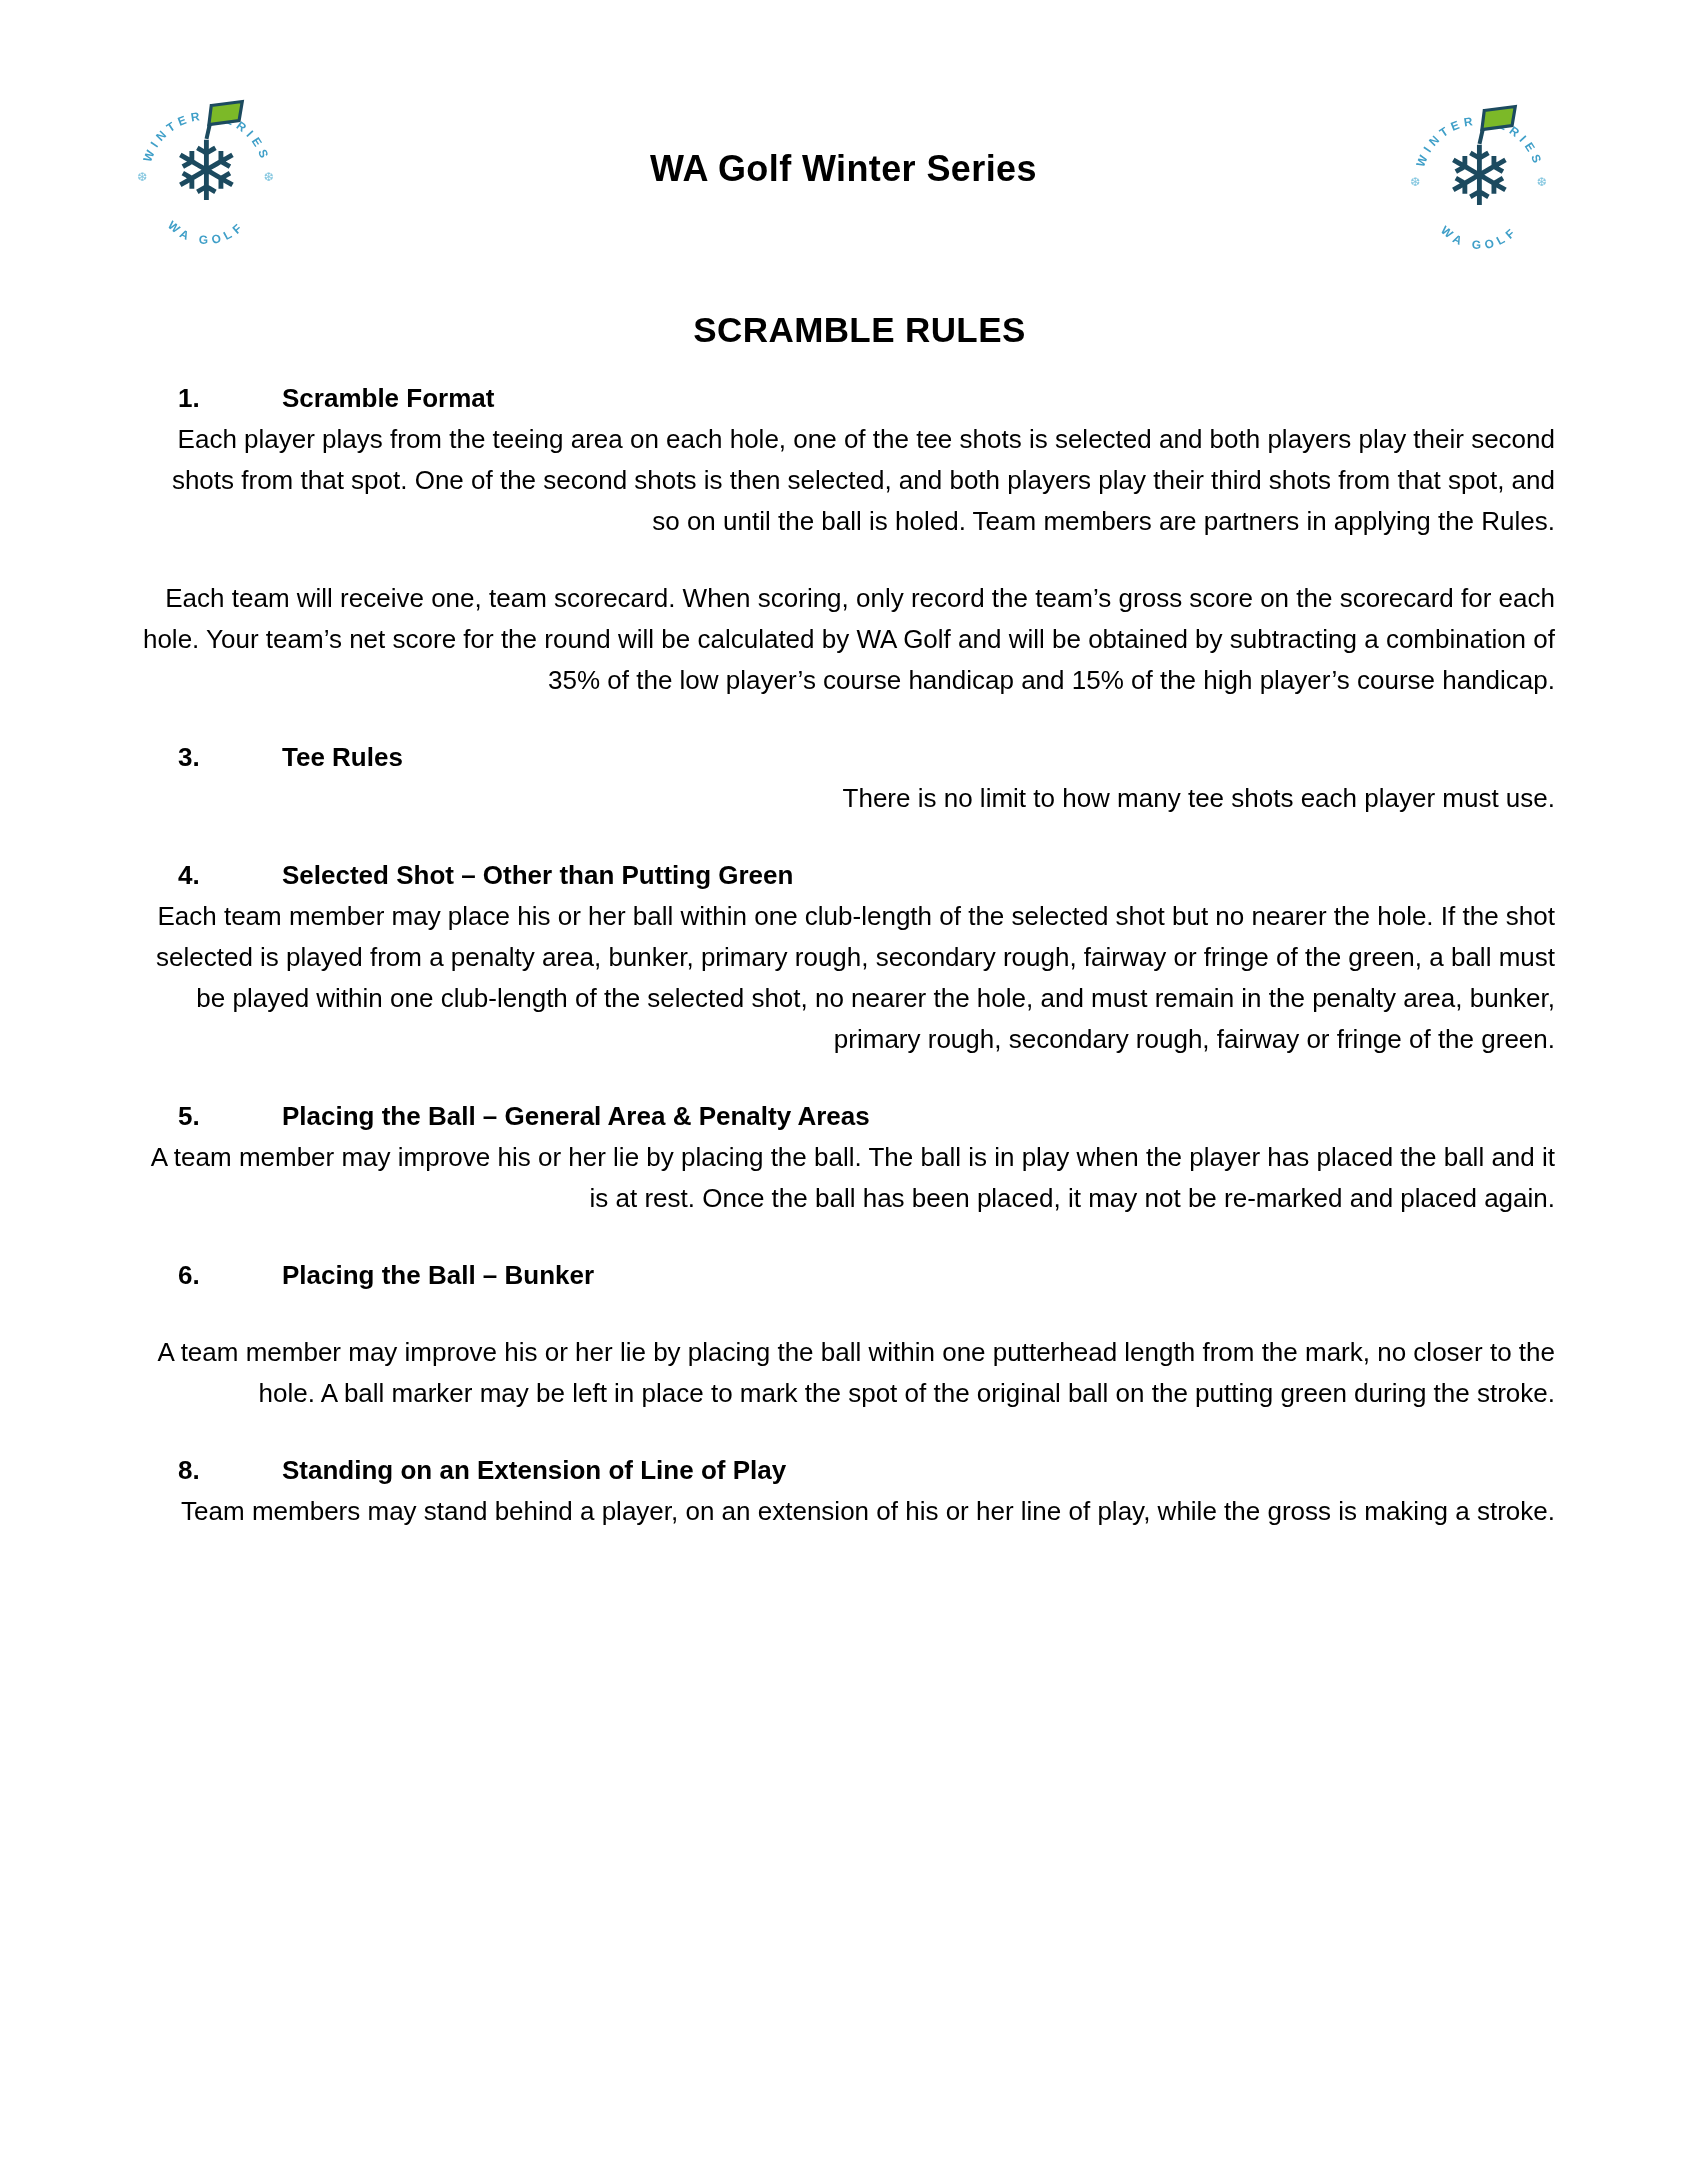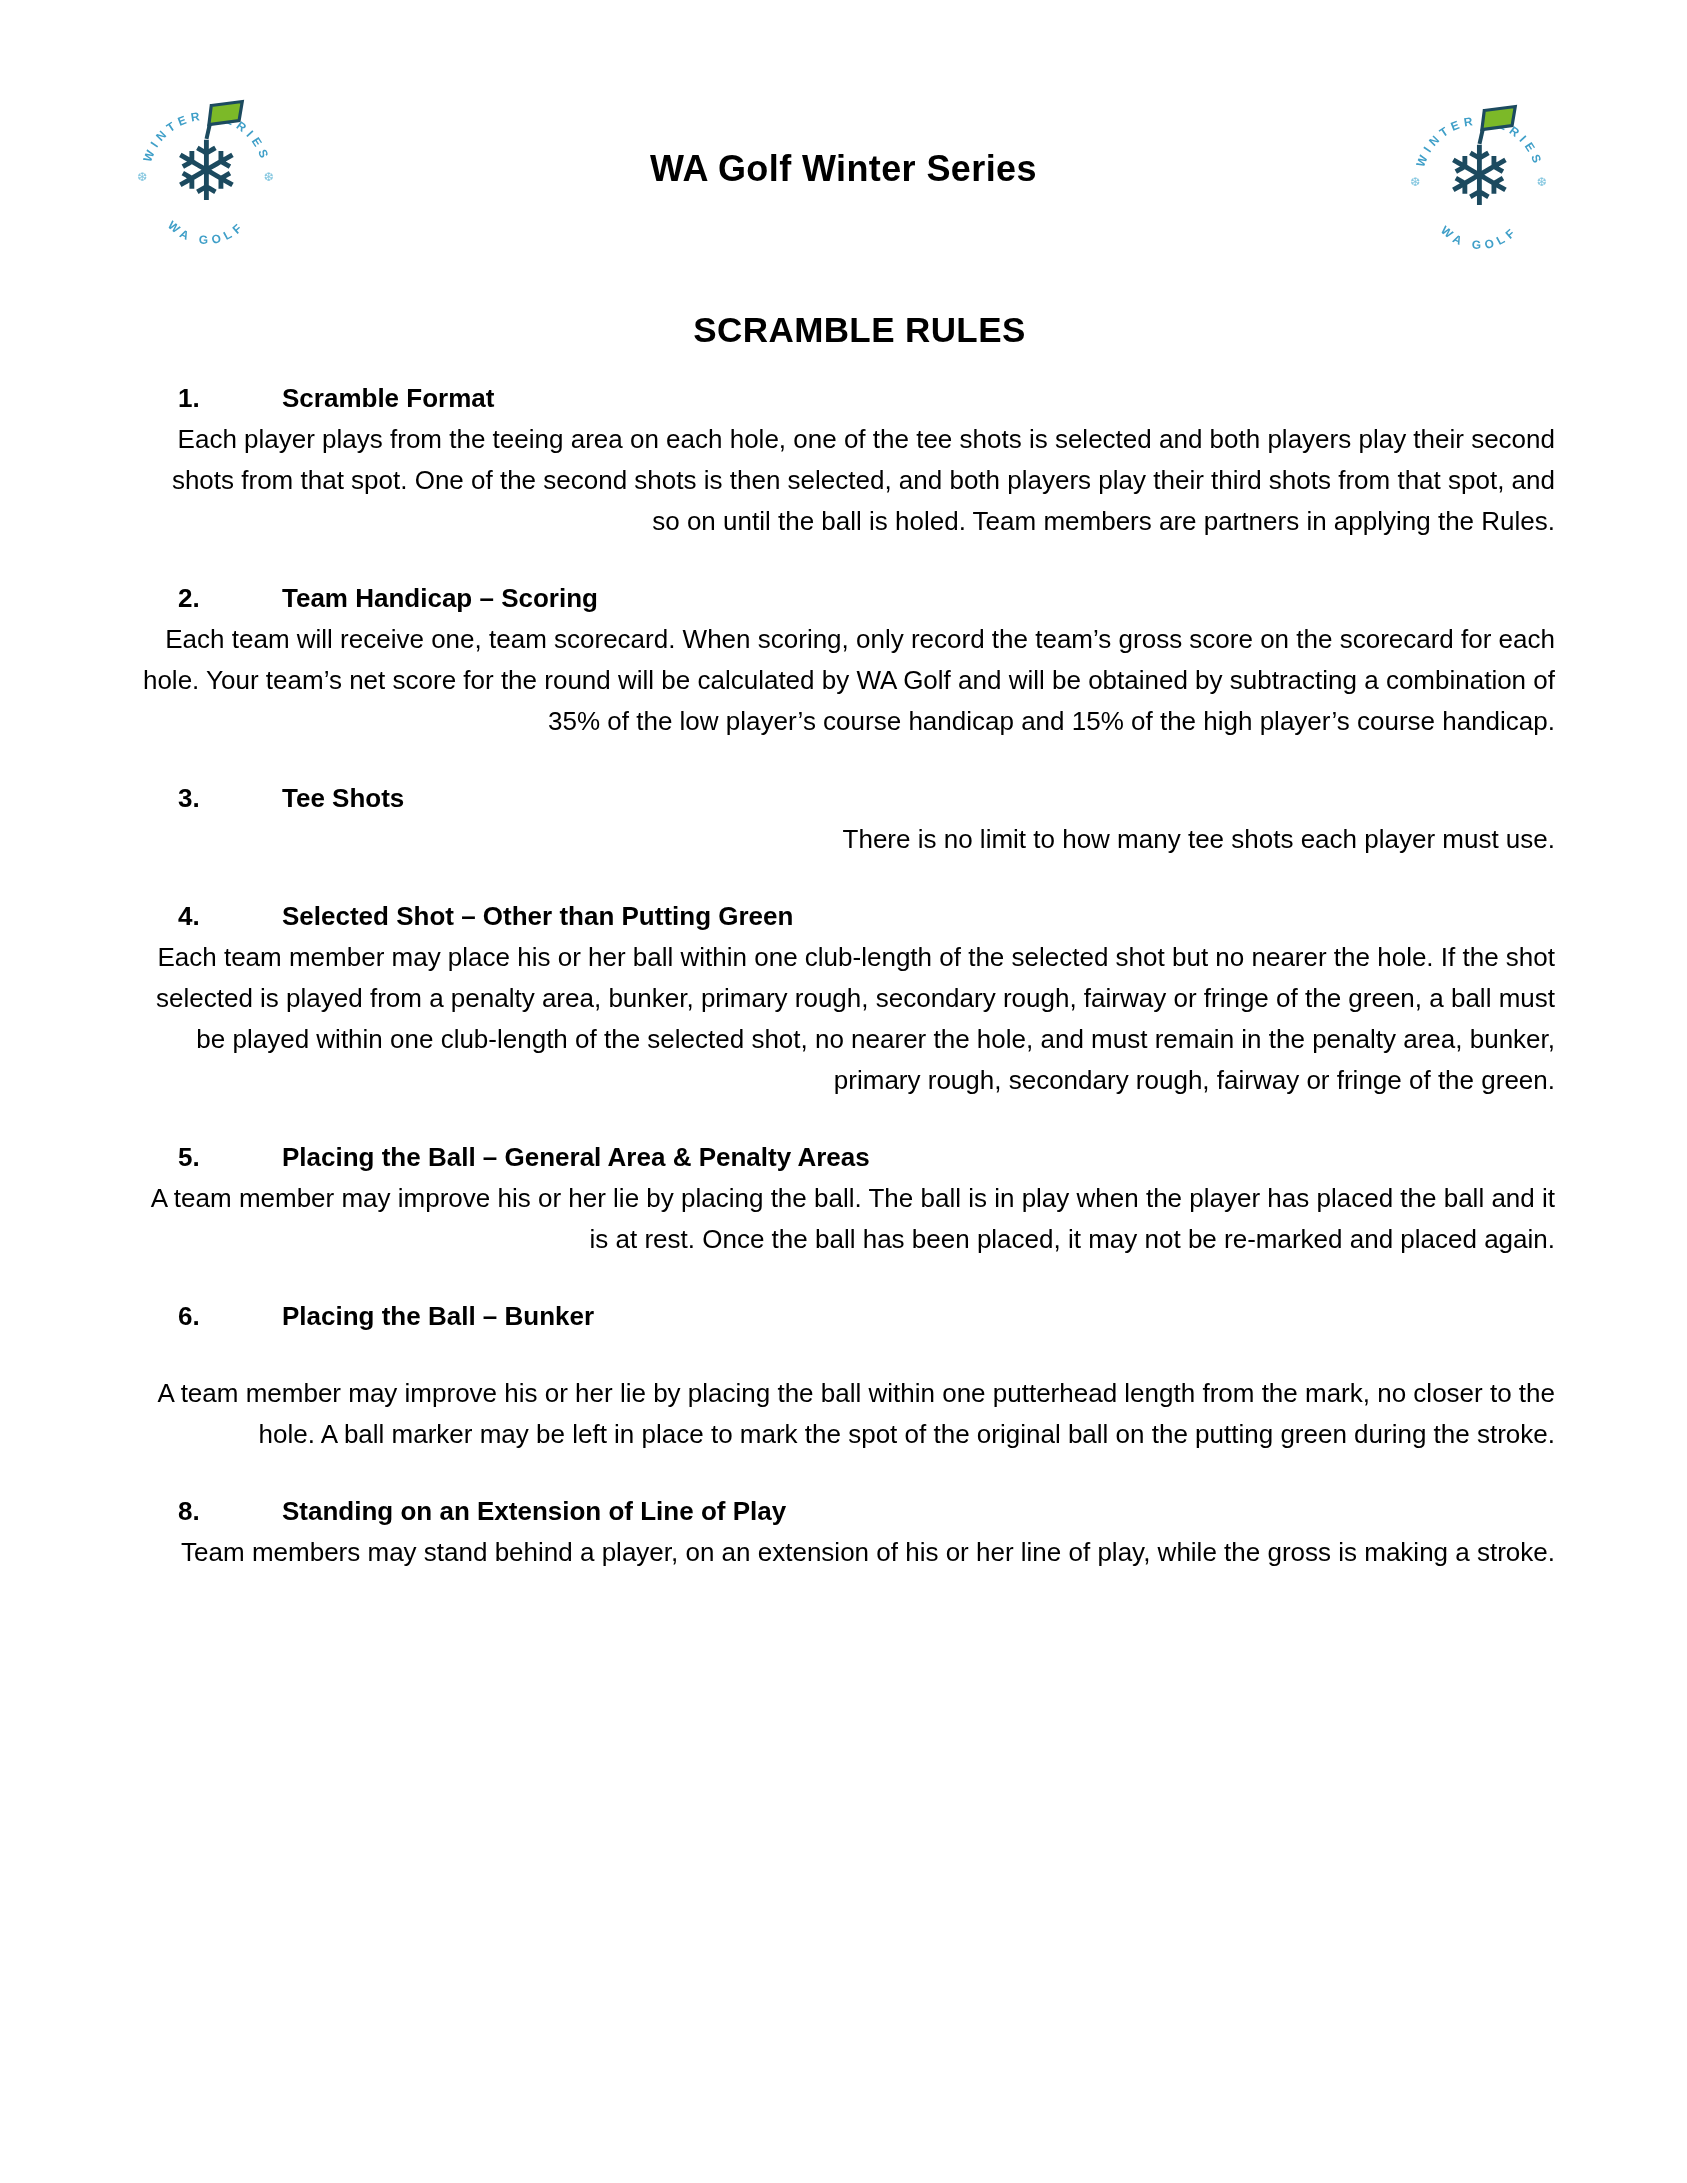--- a/index.html
+++ b/index.html
@@ -88,29 +88,26 @@
   <main class="content">
 
     <section class="rule">
       <div class="rule-heading">
         <span class="rule-number">1.</span><span class="rule-title">Scramble Format</span>
       </div>
       <p class="rule-body">Each player plays from the teeing area on each hole, one of the tee shots is selected and both players play their second shots from that spot. One of the second shots is then selected, and both players play their third shots from that spot, and so on until the ball is holed. Team members are partners in applying the Rules.</p>
     </section>
 
     <section class="rule">
-      <div class="rule-heading">
-        <span class="rule-number">2.</span><span class="rule-title">Team Handicap – Scoring</span>
-      </div>
       <p class="rule-body">Each team will receive one, team scorecard. When scoring, only record the team’s gross score on the scorecard for each hole. Your team’s net score for the round will be calculated by WA Golf and will be obtained by subtracting a combination of 35% of the low player’s course handicap and 15% of the high player’s course handicap.</p>
     </section>
 
     <section class="rule">
       <div class="rule-heading">
-        <span class="rule-number">3.</span><span class="rule-title">Tee Shots</span>
+        <span class="rule-number">3.</span><span class="rule-title">Tee Rules</span>
       </div>
       <p class="rule-body">There is no limit to how many tee shots each player must use.</p>
     </section>
 
     <section class="rule">
       <div class="rule-heading">
         <span class="rule-number">4.</span><span class="rule-title">Selected Shot – Other than Putting Green</span>
       </div>
       <p class="rule-body">Each team member may place his or her ball within one club-length of the selected shot but no nearer the hole. If the shot selected is played from a penalty area, bunker, primary rough, secondary rough, fairway or fringe of the green, a ball must be played within one club-length of the selected shot, no nearer the hole, and must remain in the penalty area, bunker, primary rough, secondary rough, fairway or fringe of the green.</p>
     </section>

